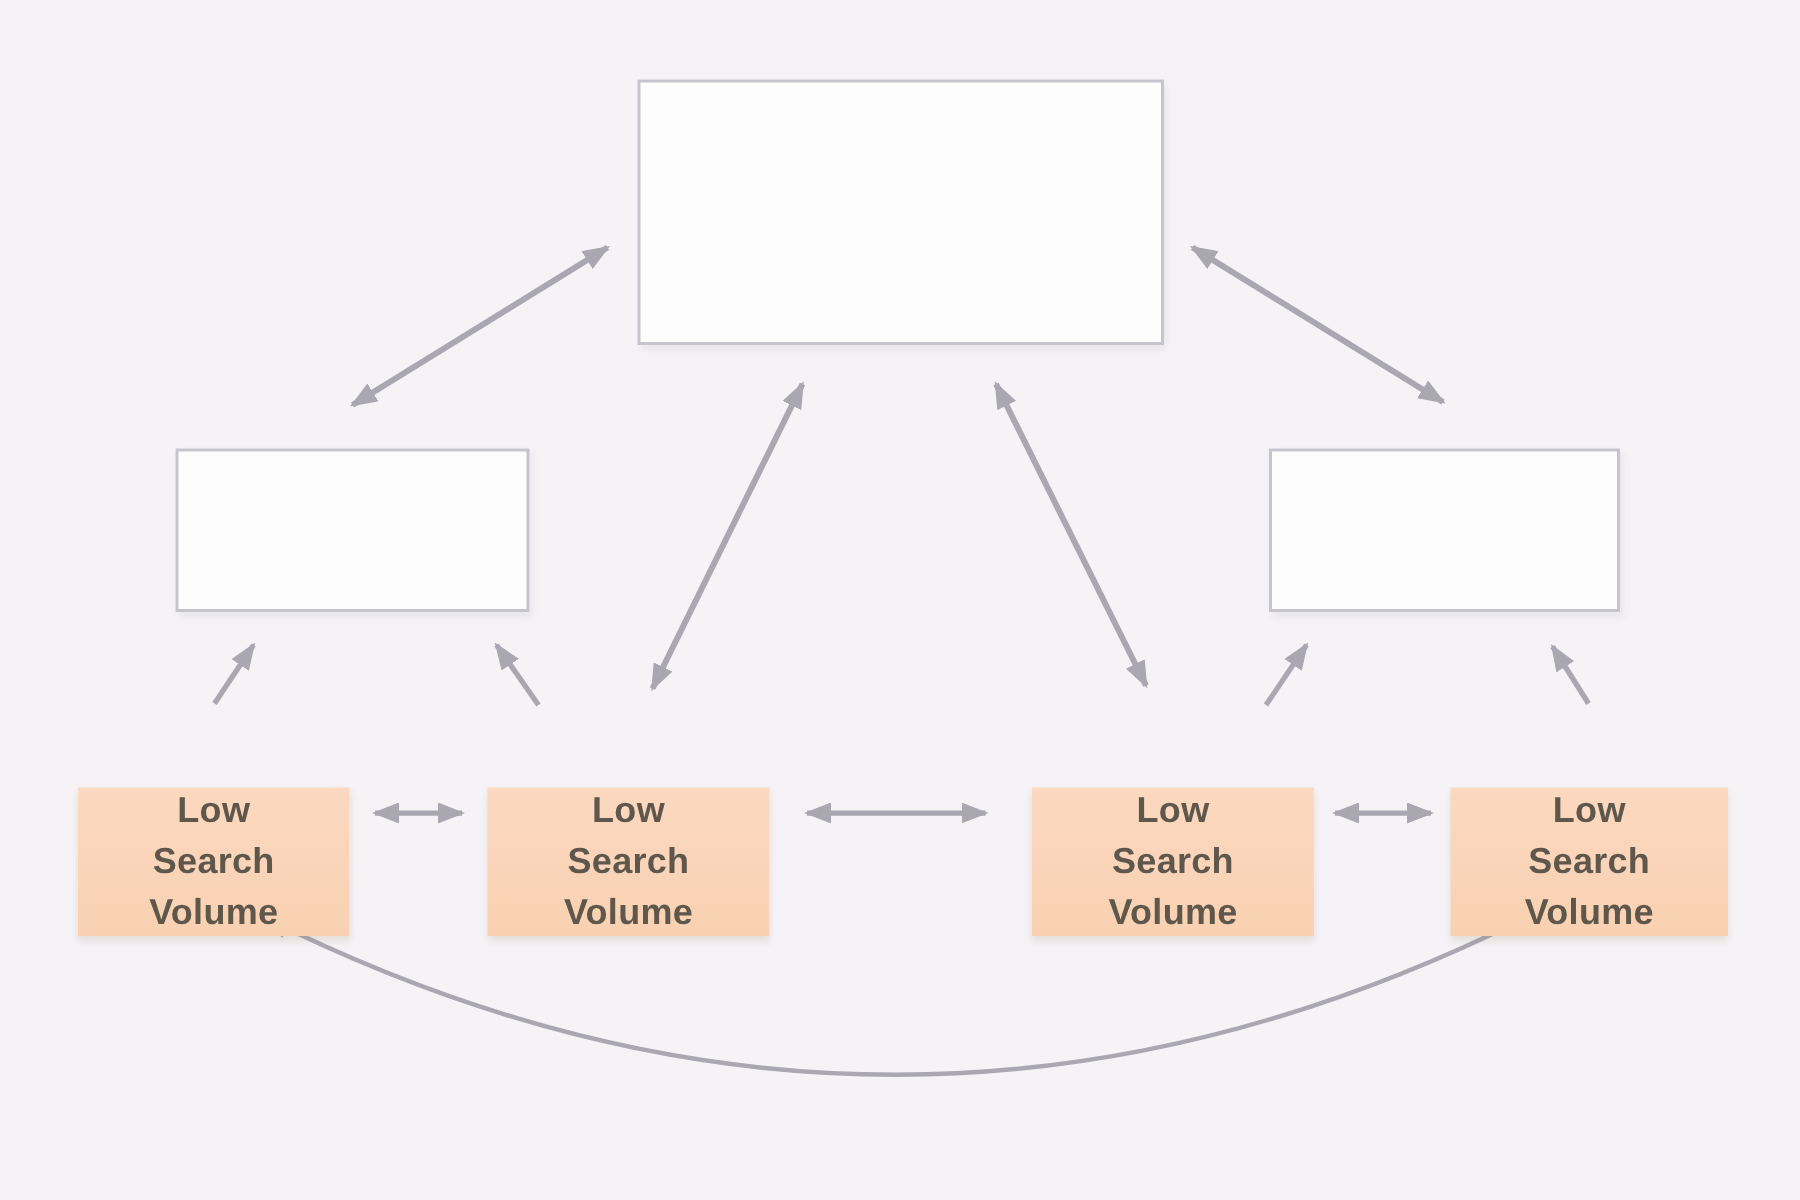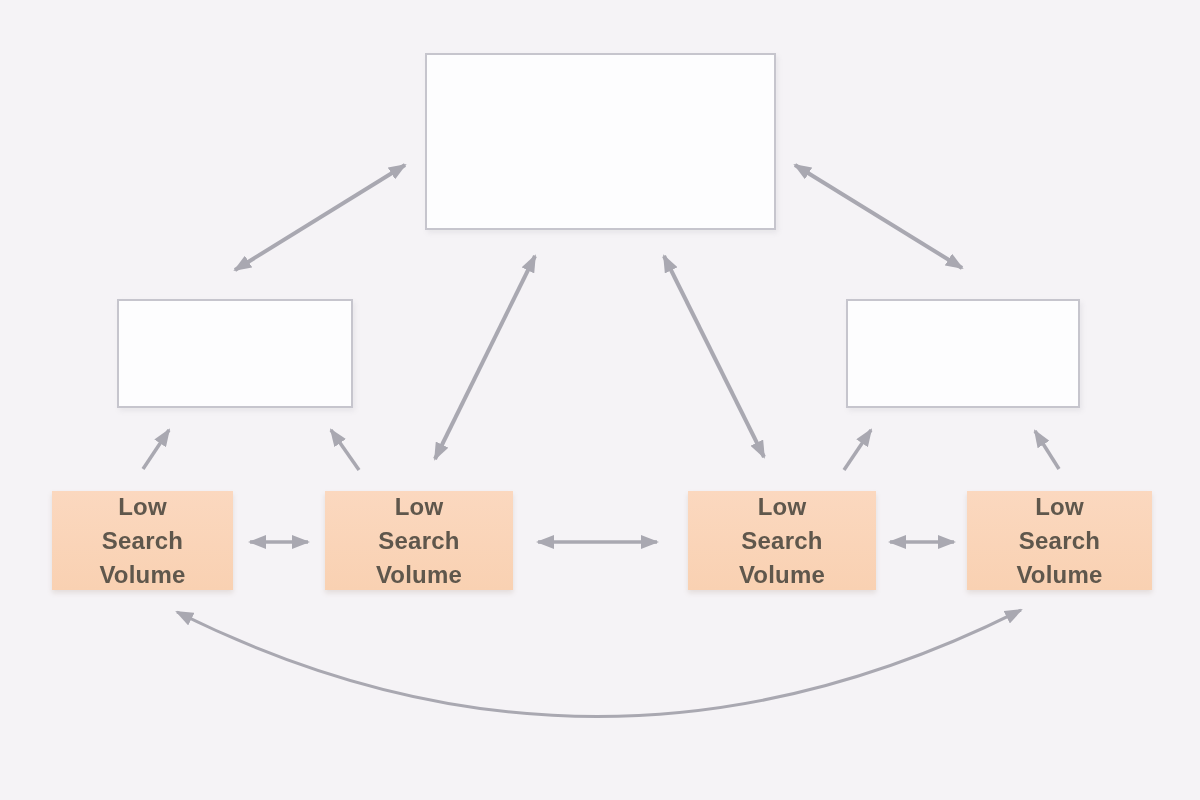--- a/index.html
+++ b/index.html
@@ -35,20 +35,21 @@
   }
   .node.peach {
     background: #fad4b8;
     background: linear-gradient(180deg, #fbd8bf 0%, #f9d1b2 100%);
     box-shadow: 0 3px 5px rgba(150,120,100,0.18);
     color: #5f574c;
     font-weight: 700;
     font-size: 24px;
     line-height: 34px;
     letter-spacing: 0.2px;
+    margin-top: 34px;
   }
   .node.peach .label {
     padding: 0 26px;
   }
   
   .node-top    { left: 425px; top: 53px;  width: 351px; height: 177px; }
   .node-left   { left: 117px; top: 299px; width: 236px; height: 109px; }
   .node-right  { left: 846px; top: 299px; width: 234px; height: 109px; }
   .node-b1     { left: 52px;  top: 491px; width: 181px; height: 99px; }
   .node-b2     { left: 325px; top: 491px; width: 188px; height: 99px; }

